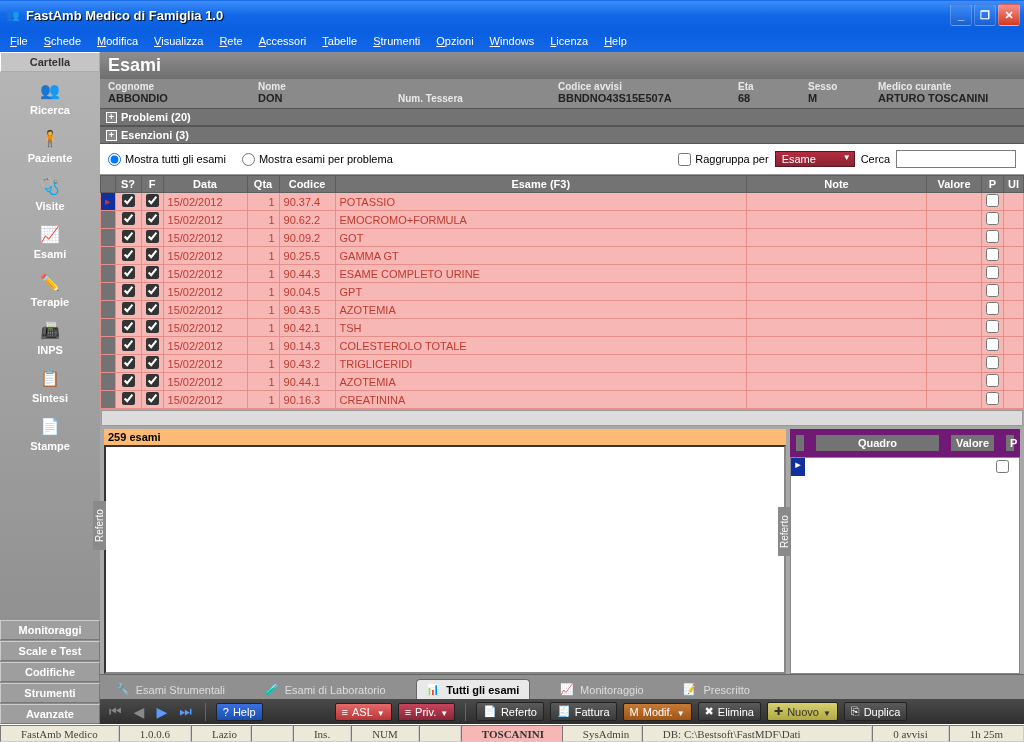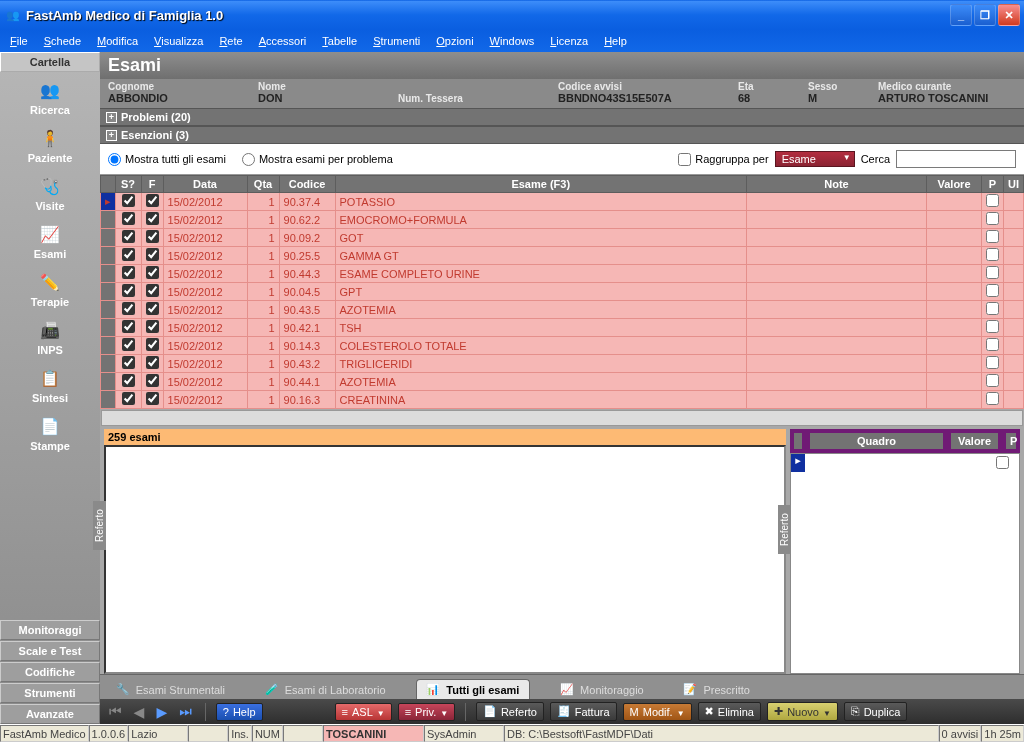--- a/index.html
+++ b/index.html
@@ -63,21 +63,21 @@
 .hscroll { height: 16px; background:#dcdcdc; border:1px solid #999; margin:1px; }
 
 
 .lower { display:flex; gap:4px; padding:2px 4px 0 4px; background:#a8a8a8; flex:1; min-height:0; }
 .lower-left { flex:1; display:flex; flex-direction:column; min-width:0; }
 .count-label { background:#fdba74; color:#000; font-weight:bold; padding:2px 4px; }
 .referto-box { flex:1; background:#fff; border:2px inset #888; position:relative; }
 .referto-label { position:absolute; left:-3px; top:50%; transform: rotate(-90deg) translate(10px, -10px); transform-origin: left top; background:#8a8a8a; color:#fff; font-size:10px; padding:1px 8px; white-space:nowrap; }
 .lower-right { width: 230px; display:flex; flex-direction:column; }
 .mini-head { display:flex; background:#737373; color:#fff; font-weight:bold; }
-.mini-head div { border:4px solid #701a75; padding:2px 4px; text-align:center; }
+.mini-head div { border:6px solid #701a75; padding:2px 4px; text-align:center; }
 .mini-body { flex:1; background:#fff; border:1px solid #888; position:relative; }
 .mini-body .arrow-cell { position:absolute; left:0; top:0; width:14px; height:18px; background:#1030a0; color:#fff; text-align:center; }
 .mini-body .chk-cell { position:absolute; right:10px; top:2px; }
 .mini-ref { position:absolute; left:-3px; top:50%; transform: rotate(-90deg) translate(10px,-10px); transform-origin:left top; background:#8a8a8a; color:#fff; font-size:10px; padding:1px 8px; }
 
 
 .tabs-row { background:#909090; padding: 4px 6px 0; display:flex; gap:20px; align-items:flex-end; color:#ddd; border-top:1px solid #666; }
 .tab { padding:3px 10px; display:flex; align-items:center; gap:6px; border-radius:4px 4px 0 0; cursor:default; }
 .tab.active { background:#e9e9e9; color:#000; font-weight:bold; border:1px solid #666; border-bottom:none; }
 .tab .ti { font-size:11px; }
@@ -90,21 +90,21 @@
 .btn.help { background:linear-gradient(to bottom,#3a6fe0,#1a4fb0); }
 .btn.asl { background:linear-gradient(to bottom,#e56a6a,#b83535); }
 .btn.priv { background:linear-gradient(to bottom,#c7455a,#8a2538); }
 .btn.mod { background:linear-gradient(to bottom,#c77a35,#a05515); }
 .btn.new { background:linear-gradient(to bottom,#d8d070,#b0a840); color:#333; }
 .btn .dd::after { content:" ▼"; font-size:8px; }
 .sep { width:1px; height:18px; background:#666; margin:0 4px; }
 
 
 .statusbar { height:18px; background:#ece9d8; border-top:1px solid #fff; display:flex; align-items:center; font-size:10px; color:#444; }
-.statusbar div { border:1px inset #ccc; padding:1px 2px; height:100%; display:flex; align-items:center; }
+.statusbar div { border:1px inset #ccc; padding:1px 20px; height:100%; display:flex; align-items:center;font-family:Liberation Serif, serif; }
 .statusbar .pink { background:#f6b7b5; color:#333; font-weight:bold; }
 </style>
 </head>
 <body>
 
 <div class="titlebar">
   <span class="icon">👥</span>
   <span class="title">FastAmb Medico di Famiglia 1.0</span>
   <div class="winbtns">
     <div class="winbtn min">_</div>

